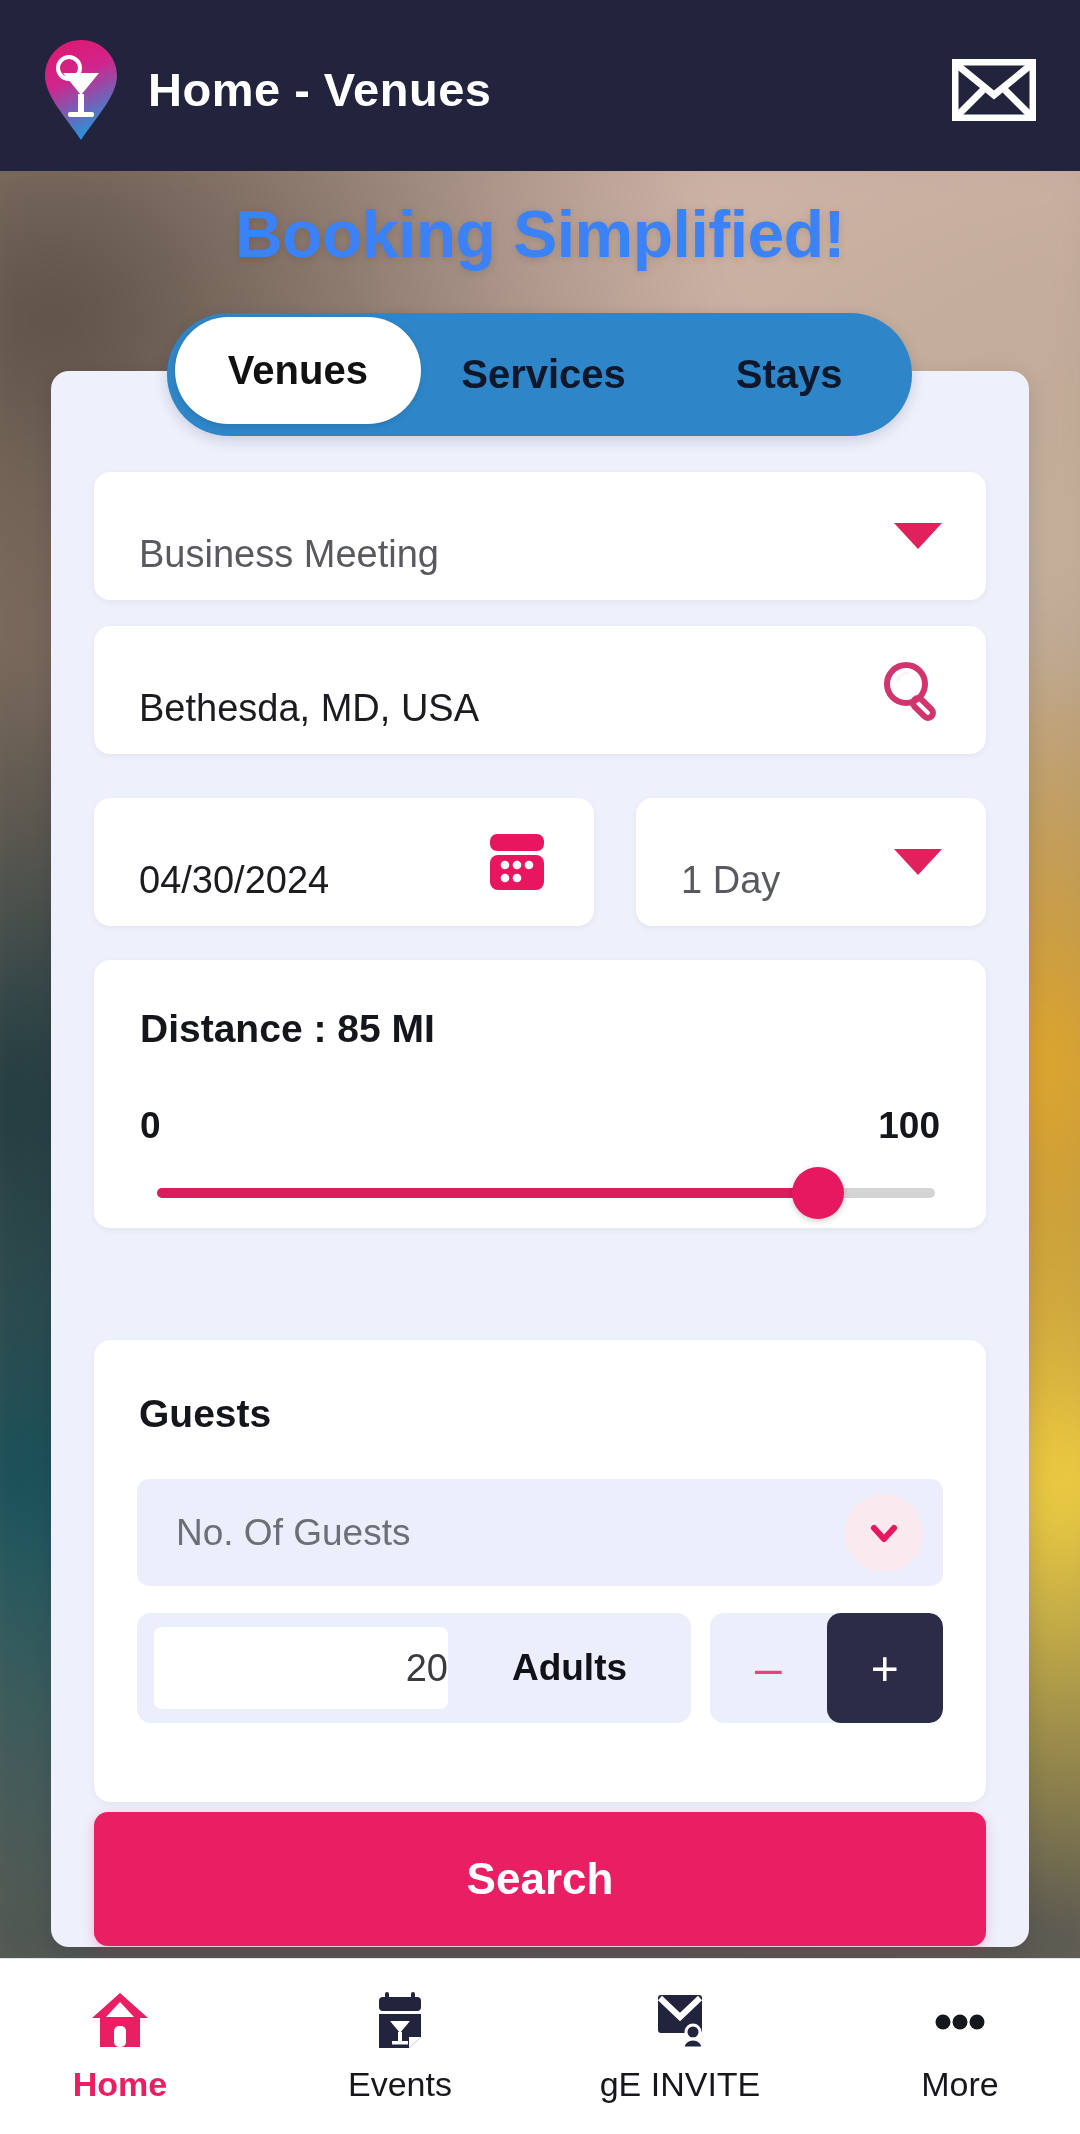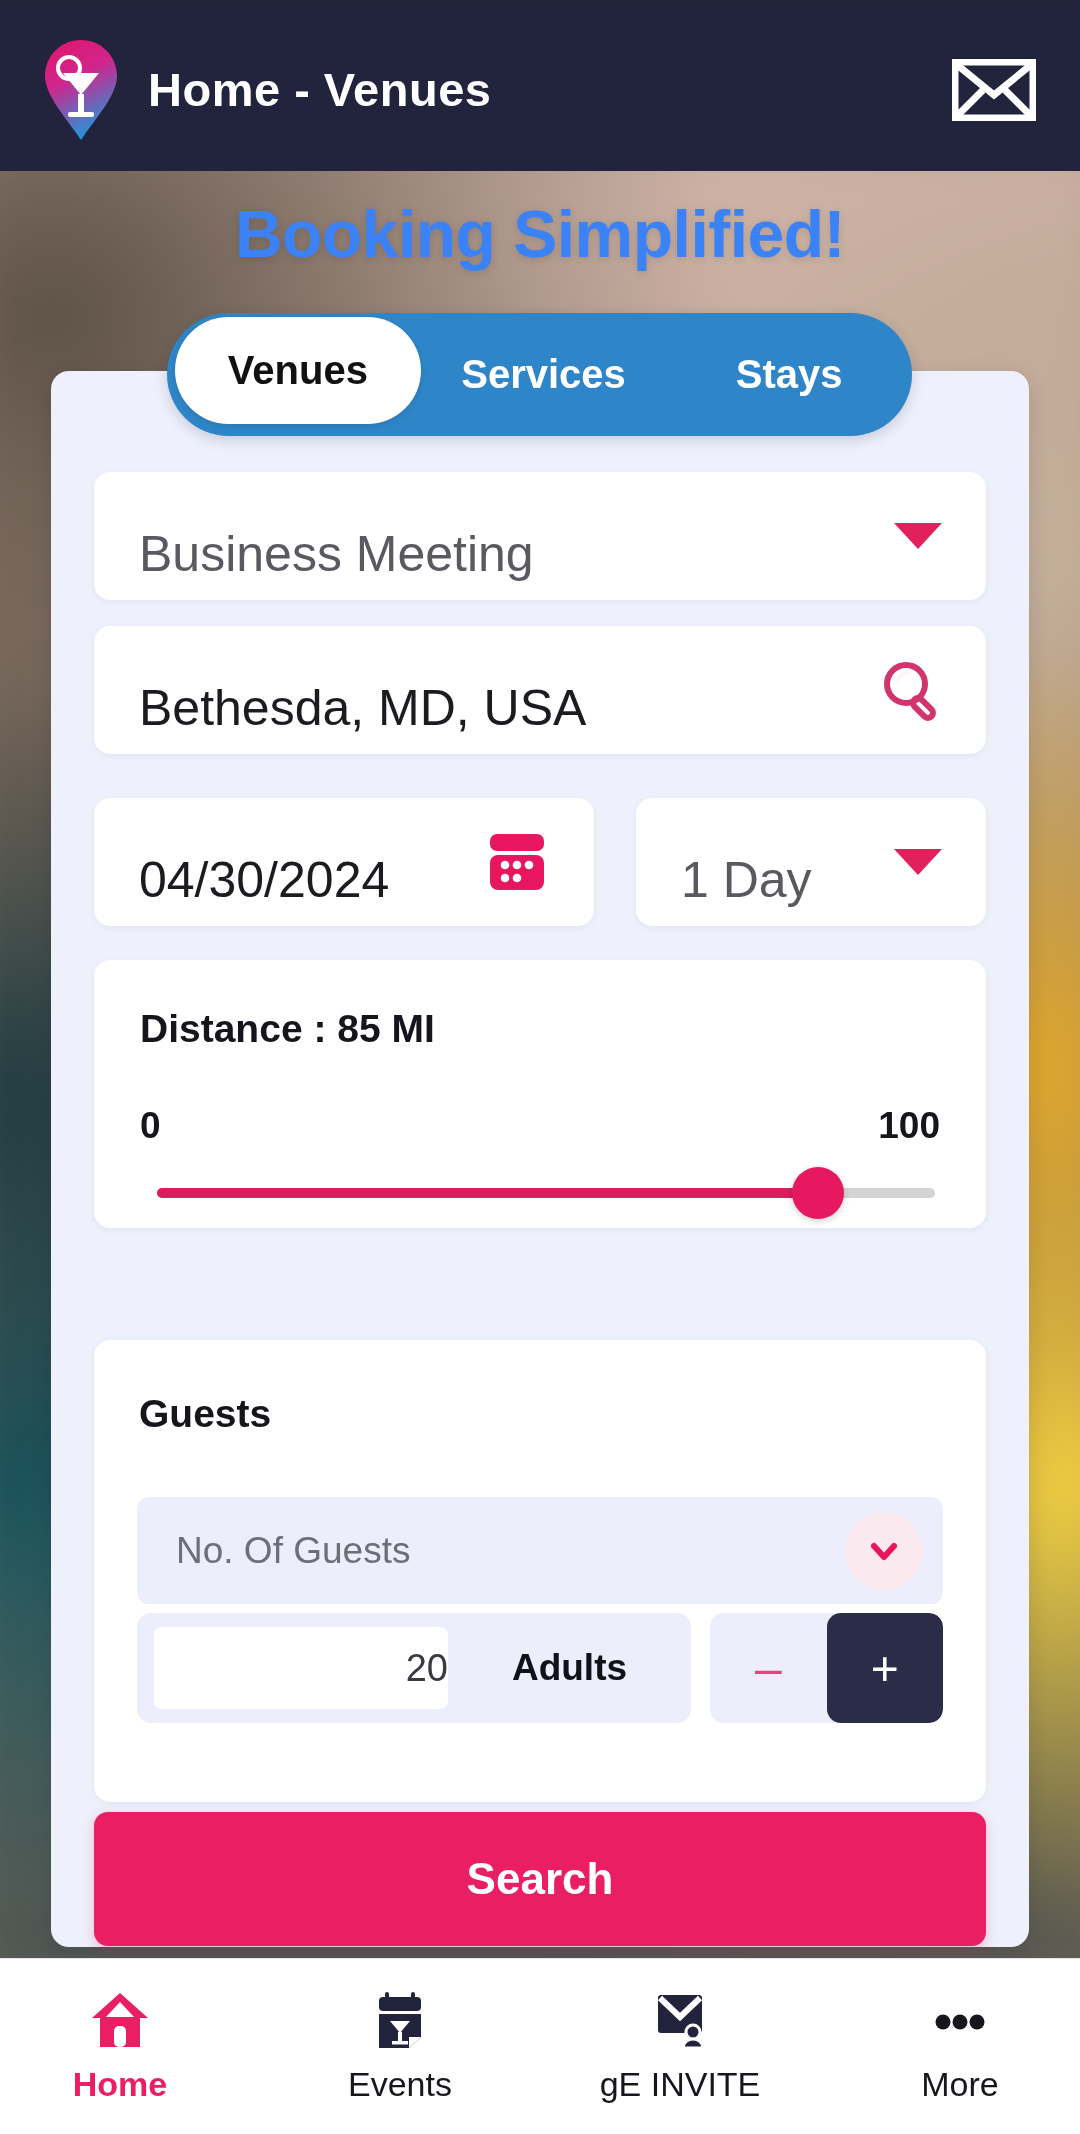--- a/index.html
+++ b/index.html
@@ -92,21 +92,21 @@
     width: 745px; height: 123px;
     background: #2e86c8;
     border-radius: 62px;
     display: flex; align-items: center;
     box-shadow: 0 4px 14px rgba(20,40,80,0.18);
   }
   .tab {
     flex: 1 1 0;
     height: 100%;
     display: flex; align-items: center; justify-content: center;
-    color: #ffffff;
+    color: #0f172a;
     font-size: 40px;
     font-weight: 600;
     cursor: pointer;
   }
   .tab.active {
     background: #ffffff;
     color: #111111;
     border-radius: 58px;
     margin: 0 0 8px 8px;
     height: calc(100% - 16px);
@@ -117,21 +117,21 @@
   
   .field {
     position: absolute;
     background: #ffffff;
     border-radius: 16px;
     display: flex; align-items: center;
     box-shadow: 0 2px 6px rgba(30,30,70,0.06);
   }
   .field-text {
     flex: 1 1 auto;
-    font-size: 50px;
+    font-size: 38px;
     color: #585a60;
     padding-left: 45px;
     white-space: nowrap;
     overflow: hidden;
     margin-top: 36px;
   }
   .field-text.dark { color: #1b1c20; }
 
   #field-event   { top: 472px;  left: 94px; width: 892px; height: 128px; }
   #field-location{ top: 626px;  left: 94px; width: 892px; height: 128px; }
@@ -203,21 +203,20 @@
     position: absolute; top: 52px; left: 45px;
     font-size: 39px; font-weight: 700; color: #15161b;
   }
   .guests-select {
     position: absolute; top: 139px; left: 43px;
     width: 806px; height: 107px;
     background: #eceefb;
     border-radius: 12px;
     display: flex; align-items: center;
     cursor: pointer;
-    margin-top: 18px;
   }
   .guests-select-text {
     flex: 1 1 auto;
     padding-left: 39px;
     font-size: 37px;
     color: #6d6f77;
   }
   .chev-circle {
     width: 78px; height: 78px; flex: none;
     margin-right: 20px;

